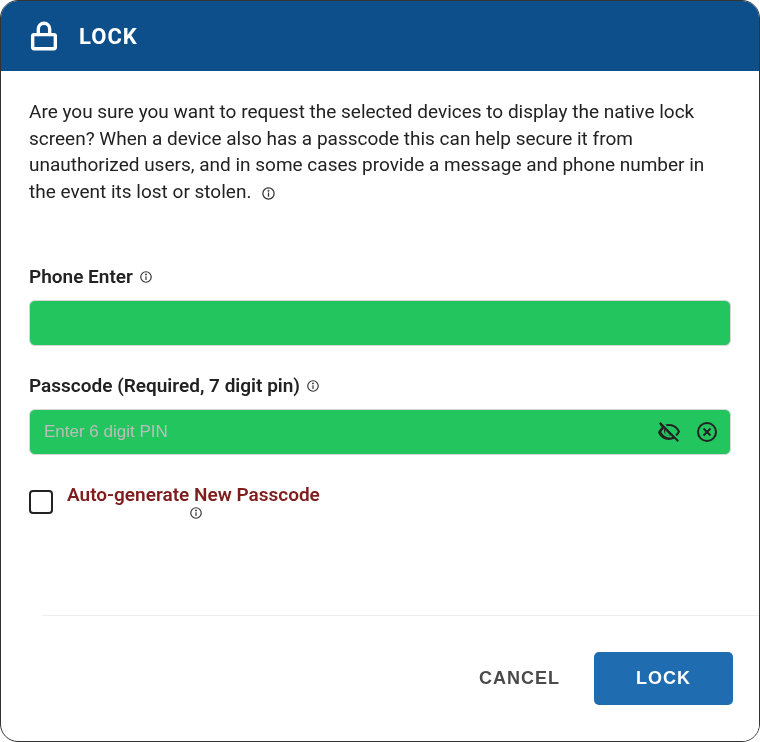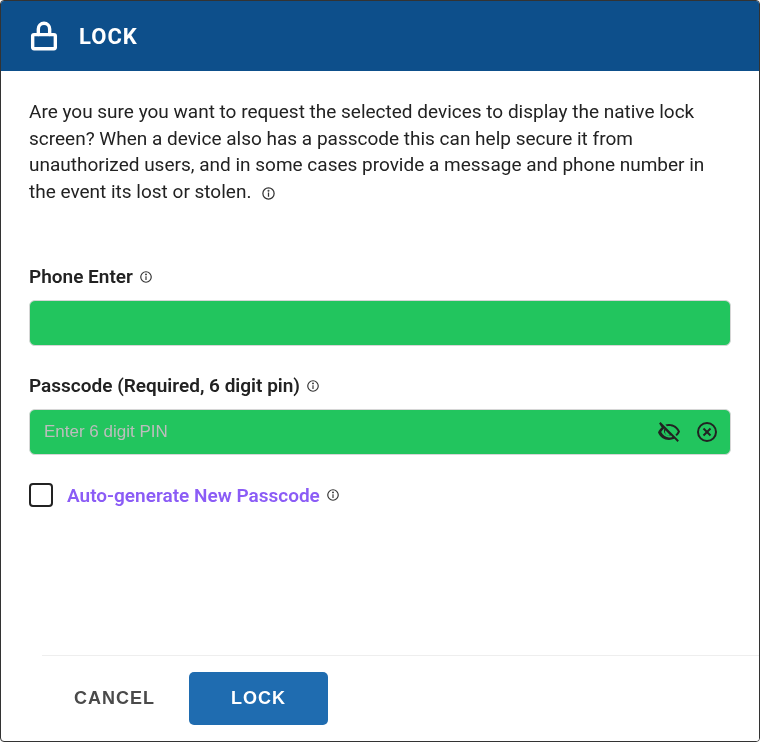--- a/index.html
+++ b/index.html
@@ -7,21 +7,21 @@
       font-family: -apple-system, BlinkMacSystemFont, "Segoe UI", Roboto, "Helvetica Neue", Arial, sans-serif;
       background: #fff;
       width: 760px;
       height: 742px;
       overflow: hidden;
     }
     .modal {
       width: 760px;
       height: 742px;
       border: 1px solid #333;
-      border-radius: 4px;
+      border-radius: 18px;
       overflow: hidden;
       display: flex;
       flex-direction: column;
       background: #fff;
     }
     .modal-header {
       background: #0d4f8b;
       color: #fff;
       display: flex;
       align-items: center;
@@ -132,28 +132,30 @@
       height: 24px;
       border: 2.5px solid #222;
       border-radius: 4px;
       background: #fff;
       cursor: pointer;
       flex-shrink: 0;
     }
     .checkbox-label {
       font-size: 19px;
       font-weight: 600;
-      color: #8b5cf6;
-      display: flex;
-      align-items: center;
+      color: #7f1d1d;
+      display: flex;
+      align-items: center;
+      flex-direction: column;
     }
     .modal-footer {
       display: flex;
-      align-items: center;
-      padding: 16px 26px;
+      justify-content: flex-end;
+      align-items: center;
+      padding: 36px 26px;
       gap: 28px;
       background: #fff;
       border-top: 1px solid #eee;
       margin-left: 41px;
     }
     .btn-cancel {
       background: none;
       border: none;
       color: #4a4a4a;
       font-size: 18px;
@@ -212,21 +214,21 @@
               <line x1="12" y1="10.5" x2="12" y2="17"></line>
               <circle cx="12" cy="7.5" r="0.6" fill="#333"></circle>
             </svg>
         </span>
       </div>
       <input type="text" class="text-input" value="" style="">
     </div>
 
     <div class="field-group">
       <div class="field-label">
-        <span>Passcode (Required, 6 digit pin)</span>
+        <span>Passcode (Required, 7 digit pin)</span>
         <span class="info-icon info-icon-sm">
           <svg viewBox="0 0 24 24" fill="none" stroke="#333" stroke-width="2">
               <circle cx="12" cy="12" r="9"></circle>
               <line x1="12" y1="10.5" x2="12" y2="17"></line>
               <circle cx="12" cy="7.5" r="0.6" fill="#333"></circle>
             </svg>
         </span>
       </div>
       <div class="passcode-wrap">
         <input type="text" class="text-input" placeholder="Enter 6 digit PIN" style="">

